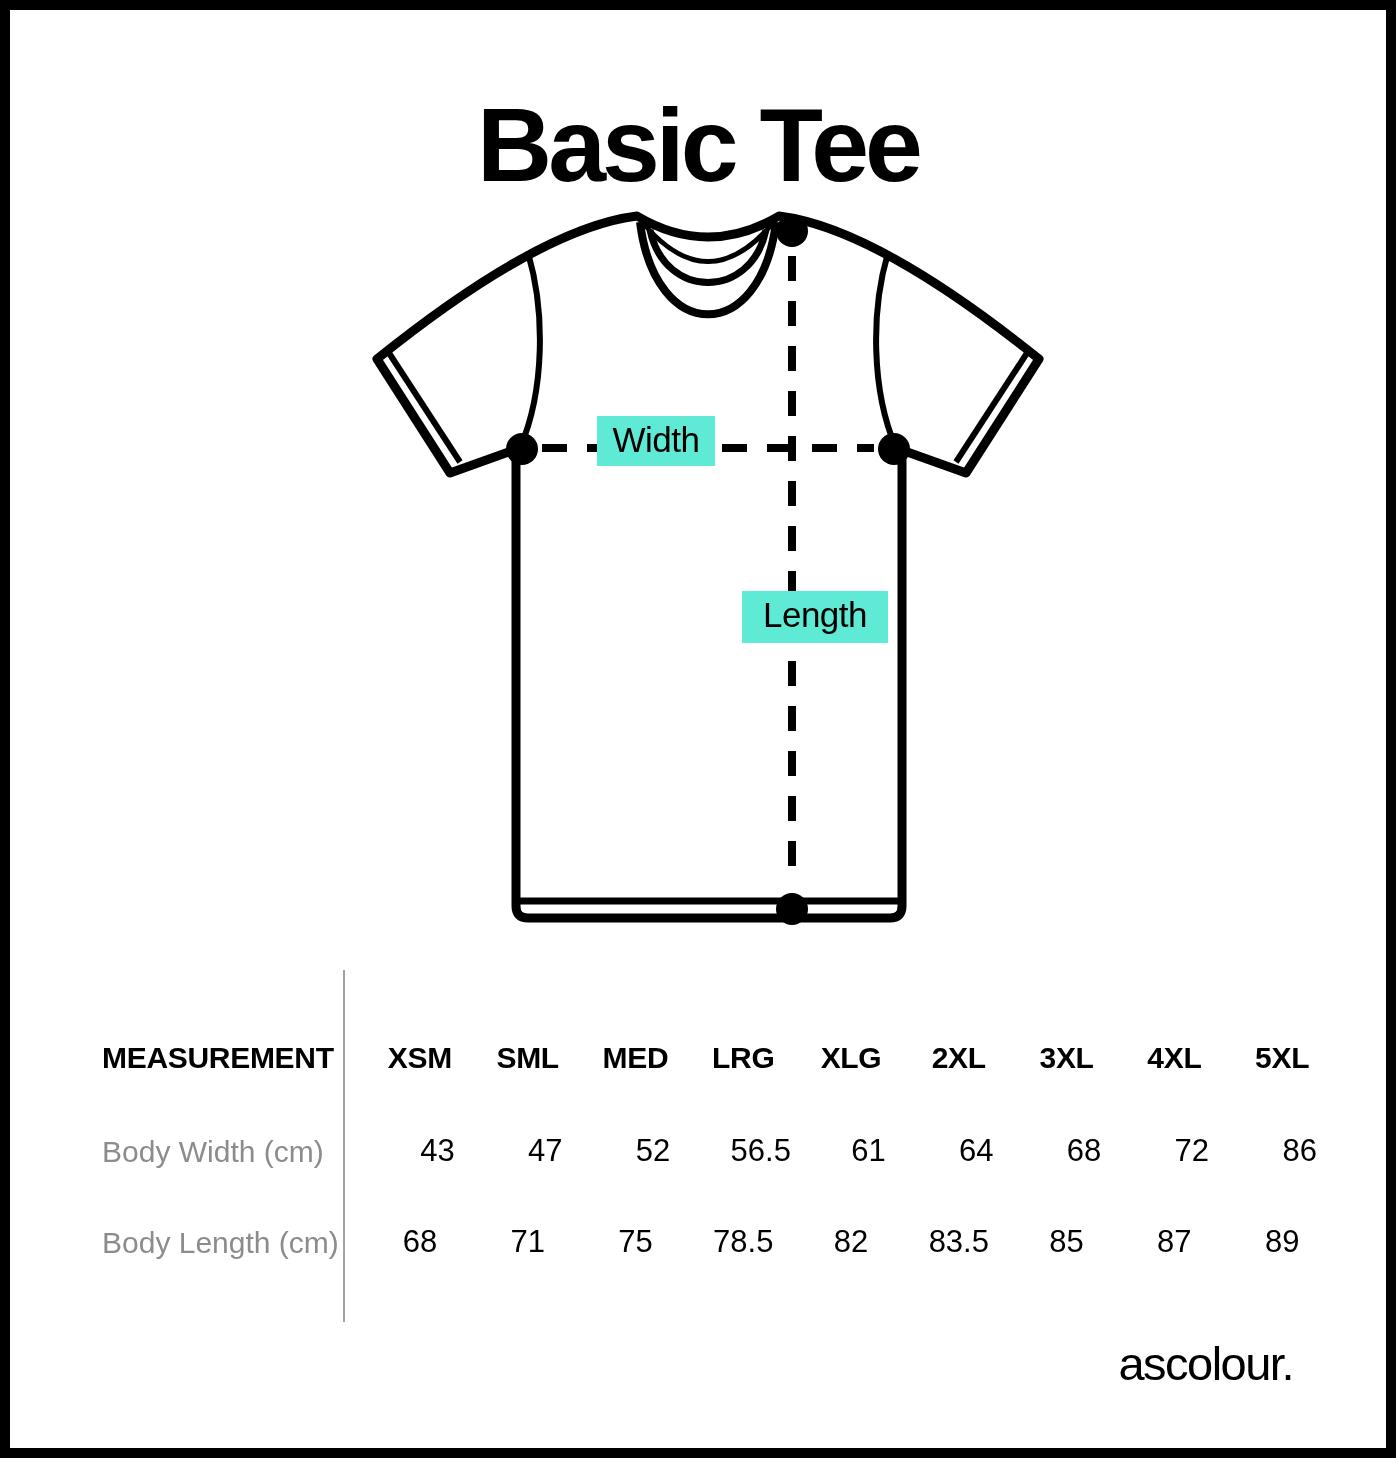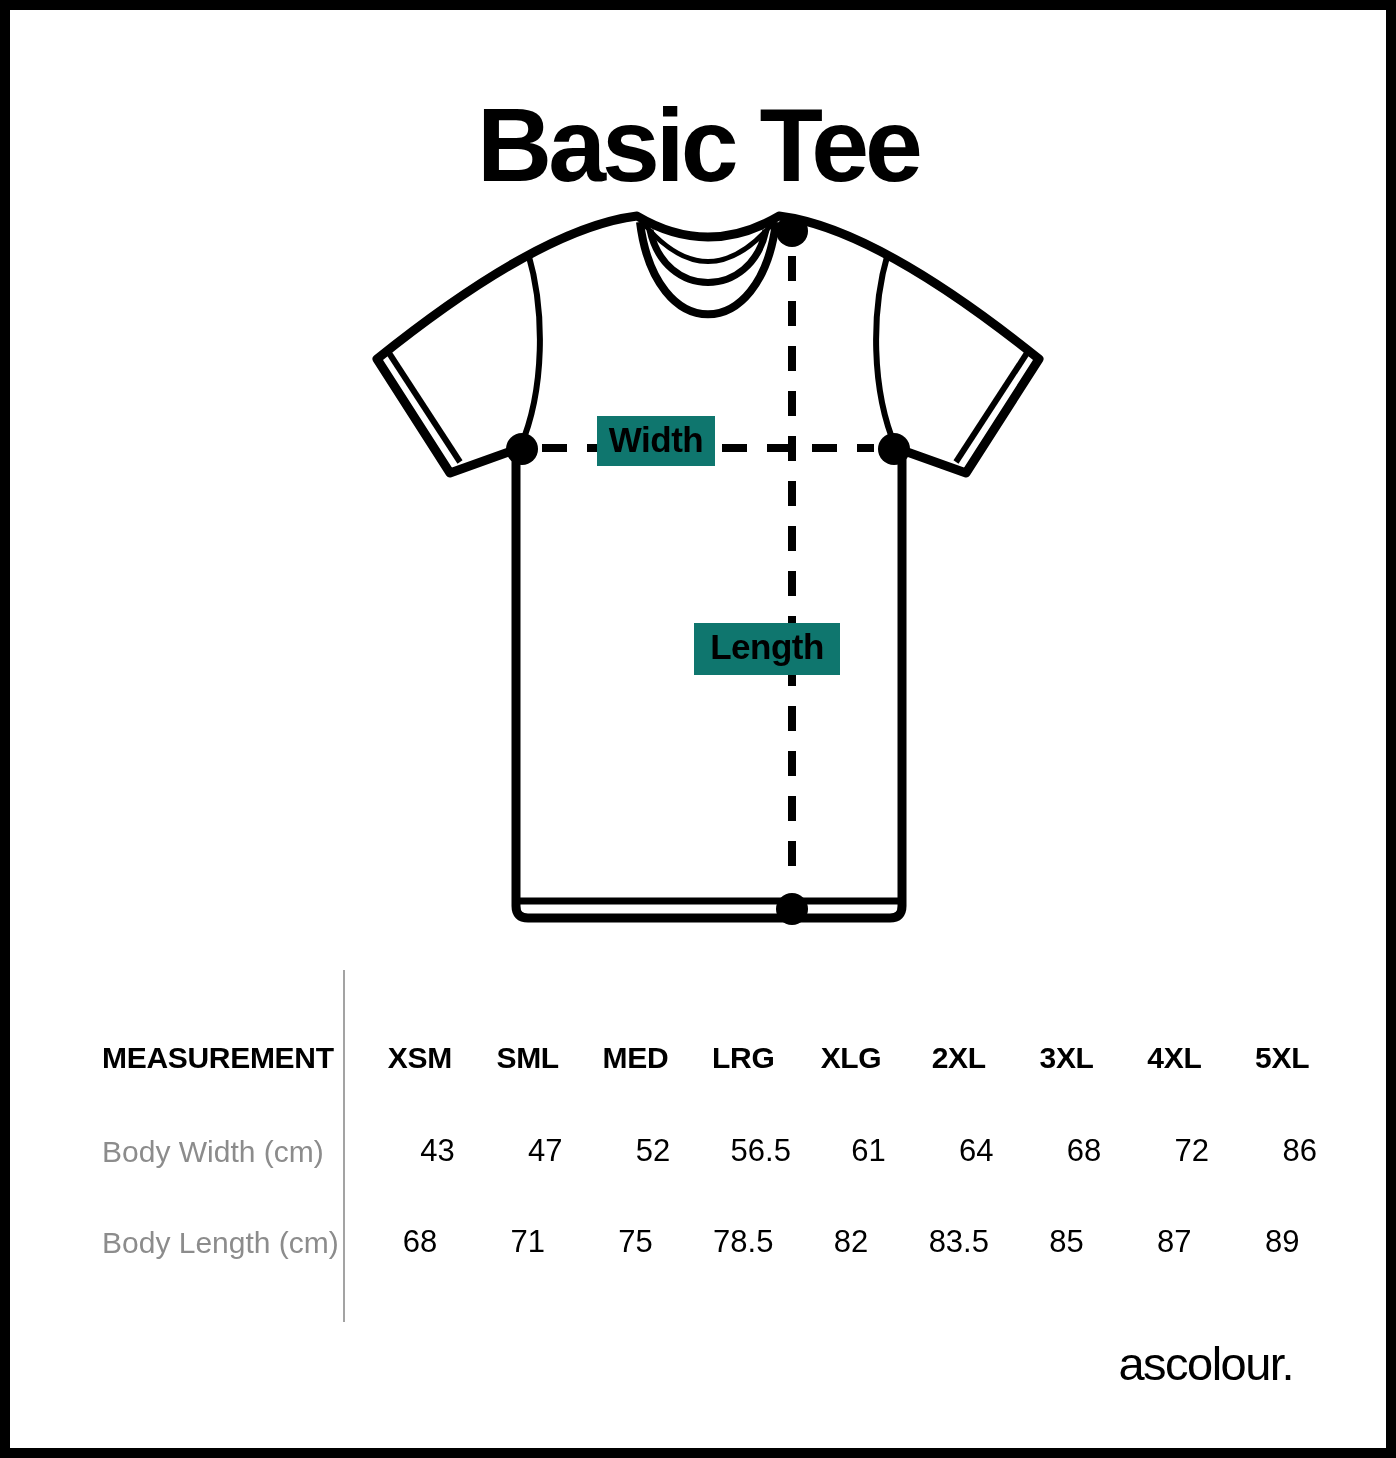--- a/index.html
+++ b/index.html
@@ -23,29 +23,29 @@
     line-height:1;
     margin-top:39px;
   }
   .diagram-svg{
     position:absolute;
     left:330px;top:180px;
     width:740px;height:750px;
   }
   .measure-label{
     position:absolute;
-    background:#0f766e;
-    font-weight:700;
+    background:#5eead4;
+    font-weight:400;
     font-size:35px;
     text-align:center;
     line-height:48px;
     letter-spacing:-0.5px;
   }
   .measure-label.width{ left:587px; top:406px; width:118px; height:50px; }
-  .measure-label.length{ left:684px; top:581px; width:146px; height:52px;margin-top:32px; }
+  .measure-label.length{ left:732px; top:581px; width:146px; height:52px; }
 
   .size-table{
     position:absolute;
     left:82px;top:950px;
     width:1244px;height:362px;
   }
   .vline{
     position:absolute;
     left:251px;top:10px;
     width:2px;height:352px;

